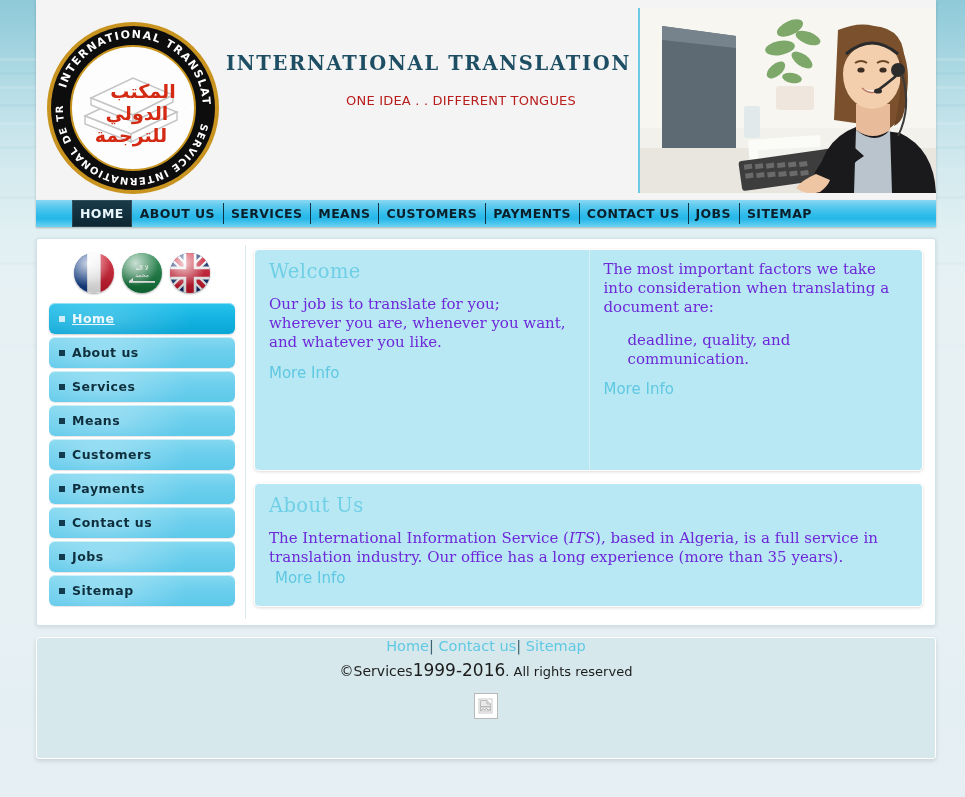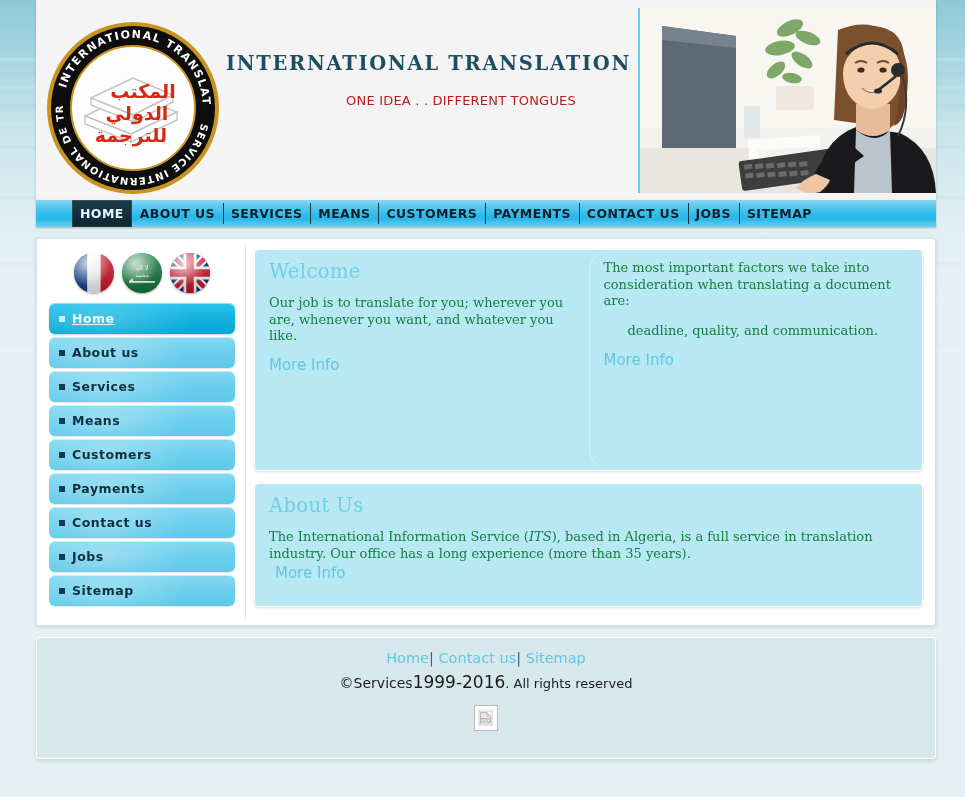--- a/index.html
+++ b/index.html
@@ -226,35 +226,34 @@
     box-shadow: 0 1px 3px rgba(0,0,0,0.14);
   }
   #top-panels {
     display: flex;
     height: 222px;
     margin-bottom: 12px;
   }
   #top-panels .col {
     flex: 1 1 50%;
     padding: 10px 14px 2px 14px;
-    border-radius: 21px;
   }
   #top-panels .col.right { border-left: 1px solid #d6f0f7; }
   .panel-title {
     font-family: "DejaVu Serif", serif;
     font-size: 19.5px;
     color: #6fcfe6;
     letter-spacing: 0.4px;
     margin-bottom: 12px;
   }
   .body-text {
     font-family: "DejaVu Serif", serif;
-    font-size: 13px;
+    font-size: 15px;
     line-height: 1.28;
-    color: #15803d;
+    color: #6d28d9;
   }
   .welcome-head {
     font-family: "DejaVu Serif", serif;
     font-size: 15.3px;
     font-weight: bold;
     color: #e03410;
     line-height: 1.3;
     text-align: center;
     padding: 0 4px;
     margin-bottom: 11px;
@@ -274,21 +273,20 @@
 
   
   #footer {
     margin-top: 11px;
     height: 122px;
     background: #d6e8ec;
     border: 1px solid #ffffff;
     border-radius: 3px;
     box-shadow: 0 2px 4px rgba(0,0,0,0.13);
     text-align: center;
-    padding-top: 12px;
   }
   #footer-links {
     font-family: "DejaVu Sans", sans-serif;
     font-size: 14.5px;
     color: #5fc8e2;
   }
   #footer-links span.lk { cursor: pointer; }
   #footer-links span.sep { color: #3a6470; }
   #copyright {
     margin-top: 6px;

